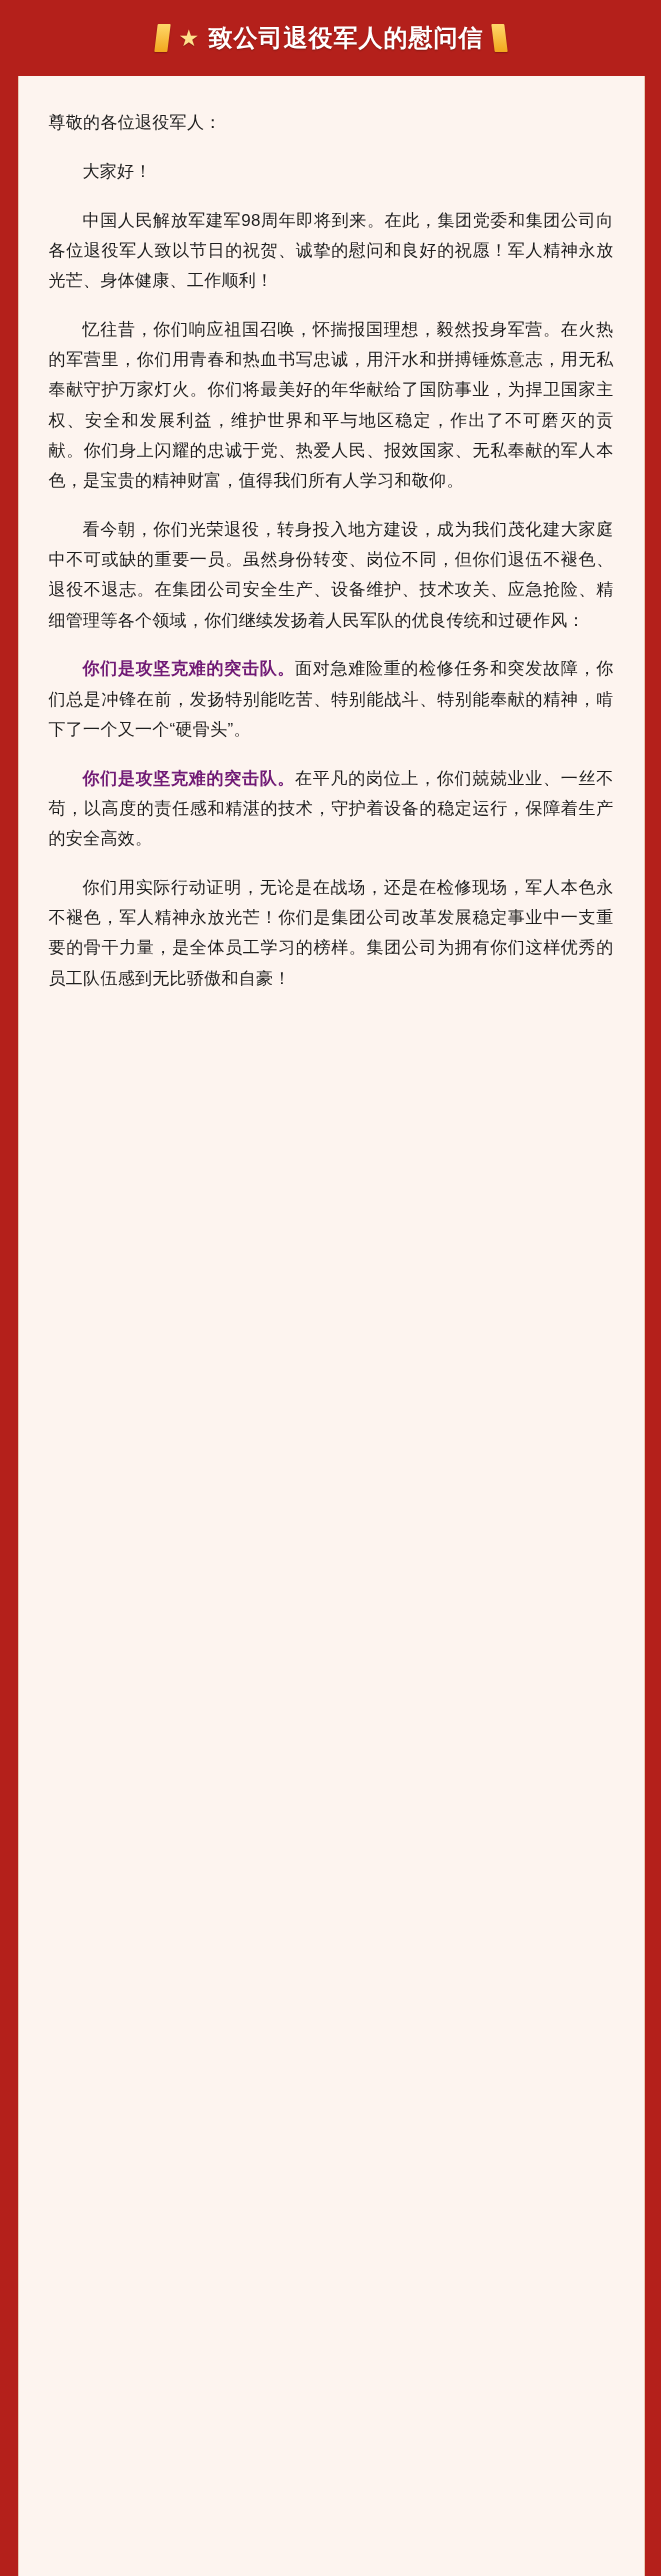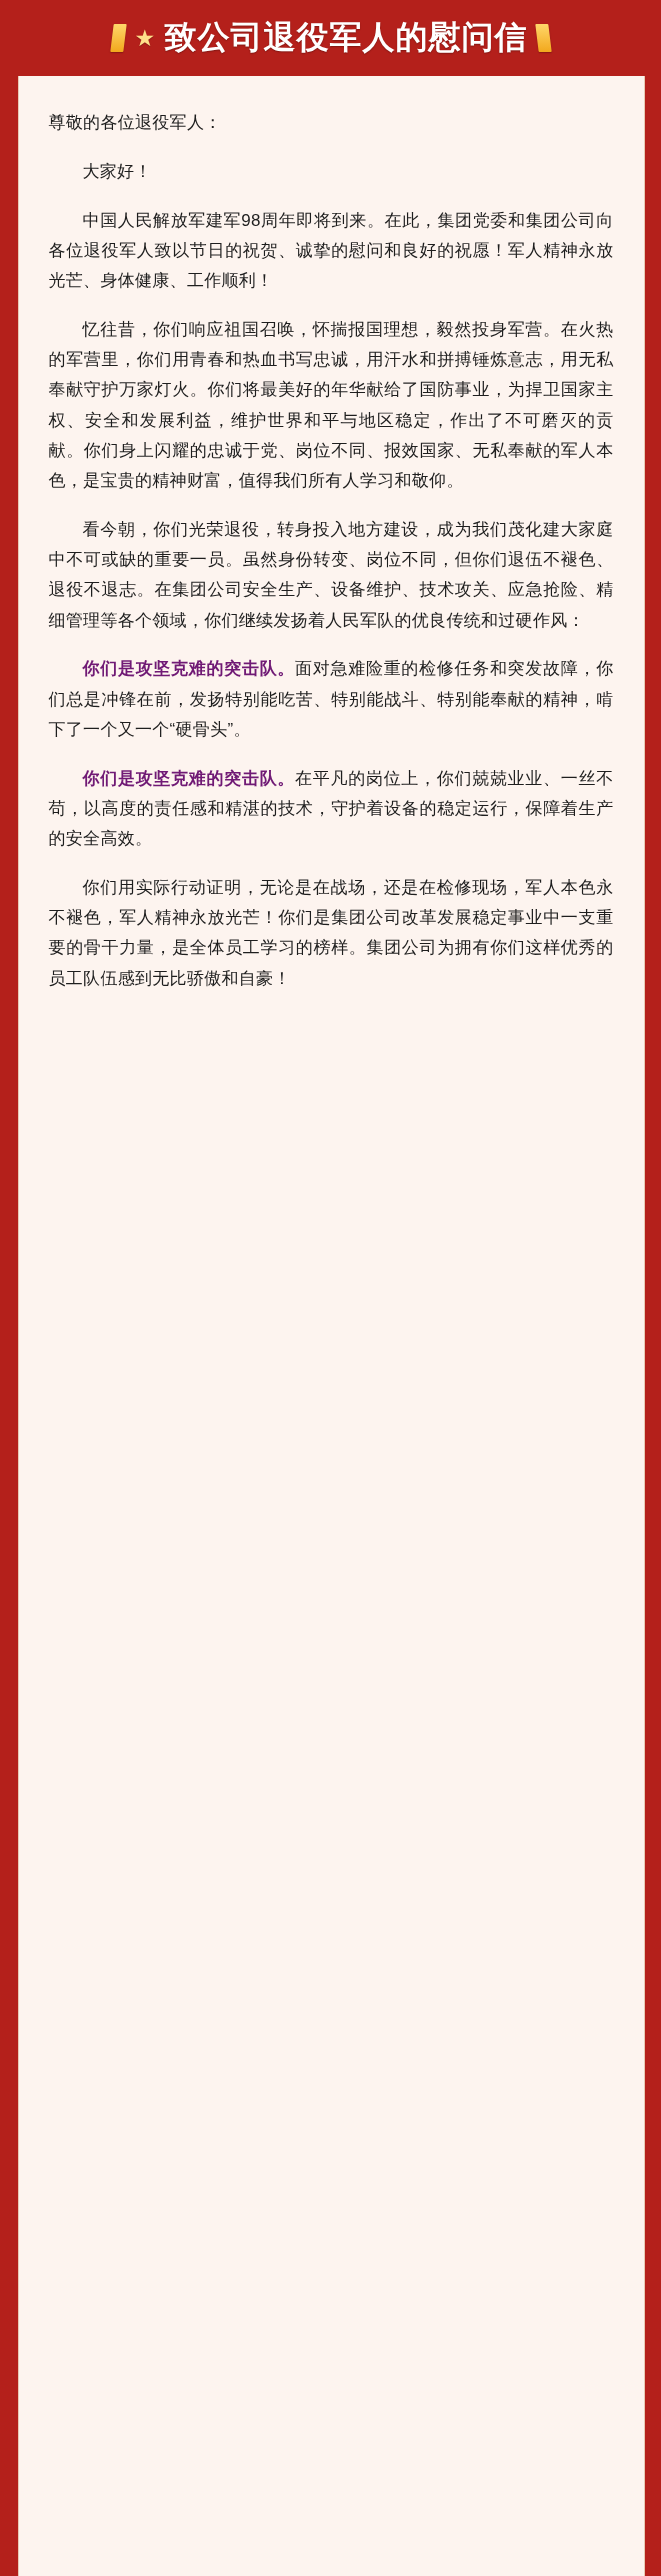--- a/index.html
+++ b/index.html
@@ -37,21 +37,21 @@
     gap: 9.3px;
   }
   .banner-star {
     color: #ffe08a;
     font-size: 23px;
     line-height: 1;
     text-shadow: 0 1px 1px rgba(0,0,0,0.25);
   }
   .banner-title {
     color: #ffffff;
-    font-size: 32px;
+    font-size: 24px;
     font-weight: bold;
     letter-spacing: 1px;
     white-space: nowrap;
     text-shadow: 0 1px 1.5px rgba(0,0,0,0.28);
   }
   .flag {
     width: 13.4px;
     height: 28px;
     background: linear-gradient(180deg, #ffd76a 0%, #f2a81d 100%);
     border-radius: 1px;
@@ -112,21 +112,21 @@
     </div>
   </div>
 
   <div class="content-wrap">
     <div class="card">
 
       <p class="para salute">尊敬的各位退役军人：</p>
       <p class="para indent">大家好！</p>
 
       <p class="para indent">中国人民解放军建军98周年即将到来。在此，集团党委和集团公司向各位退役军人致以节日的祝贺、诚挚的慰问和良好的祝愿！军人精神永放光芒、身体健康、工作顺利！</p>
-      <p class="para indent">忆往昔，你们响应祖国召唤，怀揣报国理想，毅然投身军营。在火热的军营里，你们用青春和热血书写忠诚，用汗水和拼搏锤炼意志，用无私奉献守护万家灯火。你们将最美好的年华献给了国防事业，为捍卫国家主权、安全和发展利益，维护世界和平与地区稳定，作出了不可磨灭的贡献。你们身上闪耀的忠诚于党、岗位不同、报效国家、无私奉献的军人本色，是宝贵的精神财富，值得我们所有人学习和敬仰。</p>
+      <p class="para indent">忆往昔，你们响应祖国召唤，怀揣报国理想，毅然投身军营。在火热的军营里，你们用青春和热血书写忠诚，用汗水和拼搏锤炼意志，用无私奉献守护万家灯火。你们将最美好的年华献给了国防事业，为捍卫国家主权、安全和发展利益，维护世界和平与地区稳定，作出了不可磨灭的贡献。你们身上闪耀的忠诚于党、热爱人民、报效国家、无私奉献的军人本色，是宝贵的精神财富，值得我们所有人学习和敬仰。</p>
       <p class="para indent">看今朝，你们光荣退役，转身投入地方建设，成为我们茂化建大家庭中不可或缺的重要一员。虽然身份转变、岗位不同，但你们退伍不褪色、退役不退志。在集团公司安全生产、设备维护、技术攻关、应急抢险、精细管理等各个领域，你们继续发扬着人民军队的优良传统和过硬作风：</p>
 
       <p class="para indent"><span class="lead">你们是攻坚克难的突击队。</span><span>面对急难险重的检修任务和突发故障，你们总是冲锋在前，发扬特别能吃苦、特别能战斗、特别能奉献的精神，啃下了一个又一个“硬骨头”。</span></p>
 
       <p class="para indent"><span class="lead">你们是攻坚克难的突击队。</span><span>在平凡的岗位上，你们兢兢业业、一丝不苟，以高度的责任感和精湛的技术，守护着设备的稳定运行，保障着生产的安全高效。</span></p>
 
 
       <p class="para indent no-bottom">你们用实际行动证明，无论是在战场，还是在检修现场，军人本色永不褪色，军人精神永放光芒！你们是集团公司改革发展稳定事业中一支重要的骨干力量，是全体员工学习的榜样。集团公司为拥有你们这样优秀的员工队伍感到无比骄傲和自豪！</p>
 
     </div>

